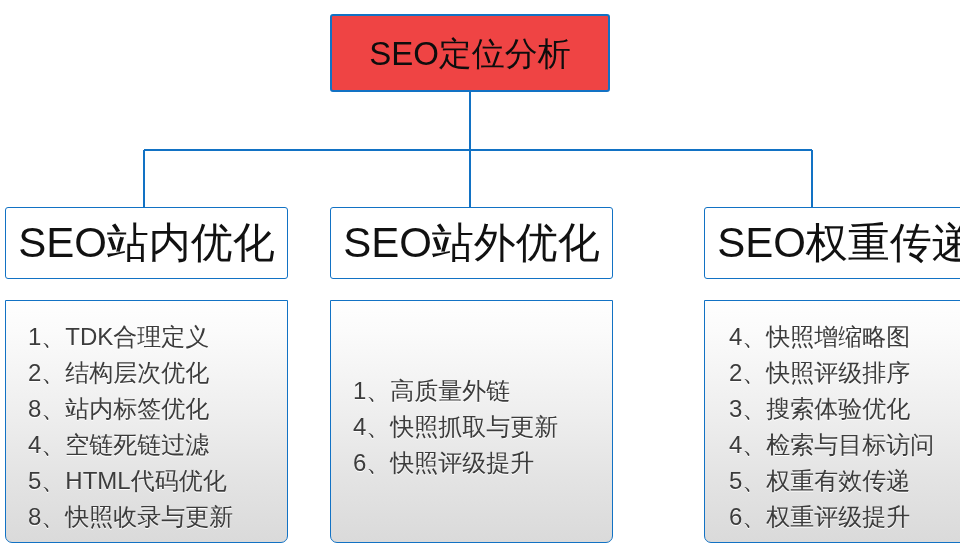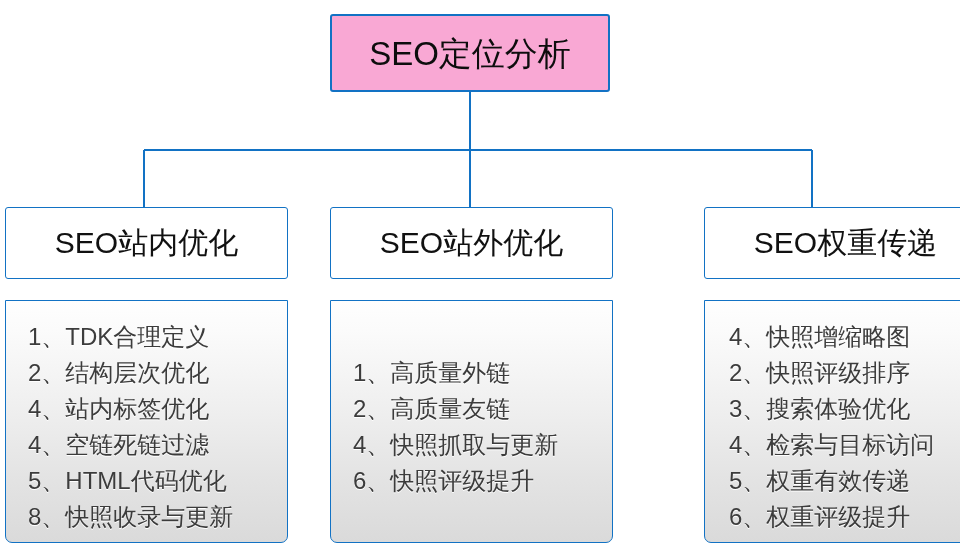--- a/index.html
+++ b/index.html
@@ -15,21 +15,21 @@
   
   .connectors{position:absolute;left:0;top:0;width:960px;height:550px;pointer-events:none;}
 
   
   .root-box{
     position:absolute;
     left:330px;top:14px;width:280px;height:78px;
     box-sizing:border-box;
     border:2px solid #1272c4;
     border-radius:3px;
-    background:#f9a8d4;
+    background:#ef4444;
     display:flex;align-items:center;justify-content:center;
   }
   .root-title{
     font-size:33px;
     color:#0d0d0d;
     letter-spacing:0px;
     white-space:nowrap;
     line-height:1;
   }
 
@@ -45,21 +45,21 @@
 
   .col-header{
     box-sizing:border-box;
     height:72px;
     border:1.6px solid #1272c4;
     border-radius:3px;
     background:#ffffff;
     display:flex;align-items:center;justify-content:center;
   }
   .col-header-text{
-    font-size:30px;
+    font-size:42px;
     color:#111111;
     white-space:nowrap;
     line-height:1;
   }
 
   .col-body{
     box-sizing:border-box;
     margin-top:21px;
     height:243px;
     border:1.6px solid #1272c4;
@@ -100,34 +100,33 @@
     <div class="root-title">SEO定位分析</div>
   </div>
 
   <div class="column col-1">
     <div class="col-header">
       <div class="col-header-text">SEO站内优化</div>
     </div>
     <div class="col-body">
       <div class="item">1、TDK合理定义</div>
       <div class="item">2、结构层次优化</div>
-      <div class="item">4、站内标签优化</div>
+      <div class="item">8、站内标签优化</div>
       <div class="item">4、空链死链过滤</div>
       <div class="item">5、HTML代码优化</div>
       <div class="item">8、快照收录与更新</div>
     </div>
   </div>
 
   <div class="column col-2">
     <div class="col-header">
       <div class="col-header-text">SEO站外优化</div>
     </div>
     <div class="col-body">
       <div class="item">1、高质量外链</div>
-      <div class="item">2、高质量友链</div>
       <div class="item">4、快照抓取与更新</div>
       <div class="item">6、快照评级提升</div>
     </div>
   </div>
 
   <div class="column col-3">
     <div class="col-header">
       <div class="col-header-text">SEO权重传递</div>
     </div>
     <div class="col-body">

